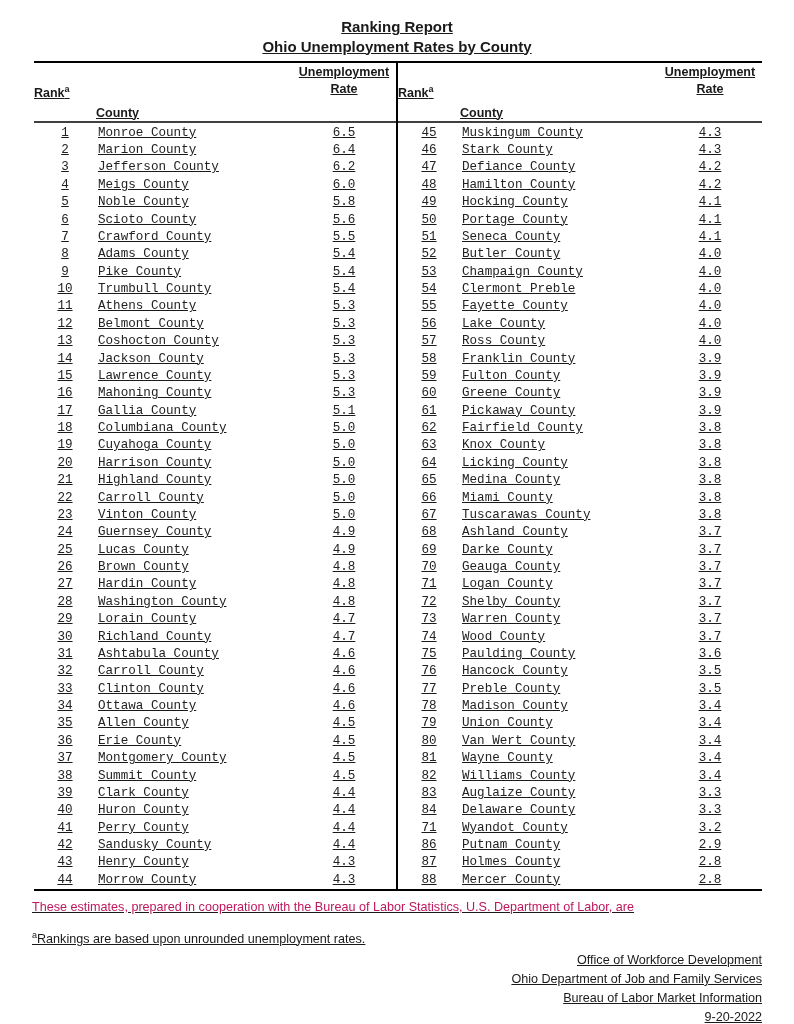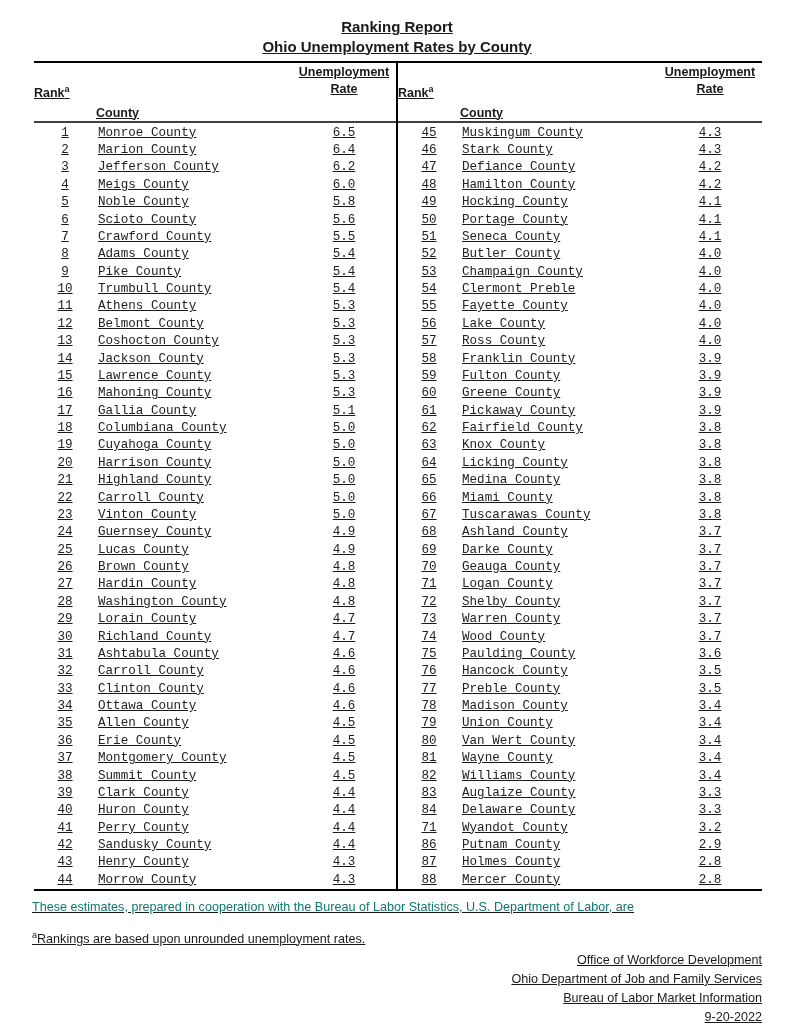--- a/index.html
+++ b/index.html
@@ -24,21 +24,21 @@
   .h-rate { text-align:center; font-weight:bold; font-size:12.5px; }
   .tbody { padding:1px 0 0 0; }
   .trow {
     display:grid; grid-template-columns:62px 1fr 104px; height:17.38px;
     align-items:center; font-family:"Liberation Mono","DejaVu Sans Mono",monospace;
     font-size:12.6px; color:#222;
   }
   .rank-cell { text-align:center; }
   .county-cell { text-align:left; padding-left:2px; white-space:nowrap; }
   .rate-cell { text-align:center; }
-  .notes { margin:6px 32px 6px 32px; font-size:12.6px; line-height:21px; color:#0f766e; }
+  .notes { margin:6px 32px 6px 32px; font-size:12.6px; line-height:21px; color:#be185d; }
   .footnote { margin:12px 32px 0 32px; font-size:12.6px; color:#1a1a1a; }
   .footnote sup { font-size:9px; }
   .org { margin:5px 32px 0 32px; text-align:right; font-size:12.6px;
     line-height:19px; color:#1a1a1a; }
 </style>
 </head>
 <body>
 
 <div class="page">
 

